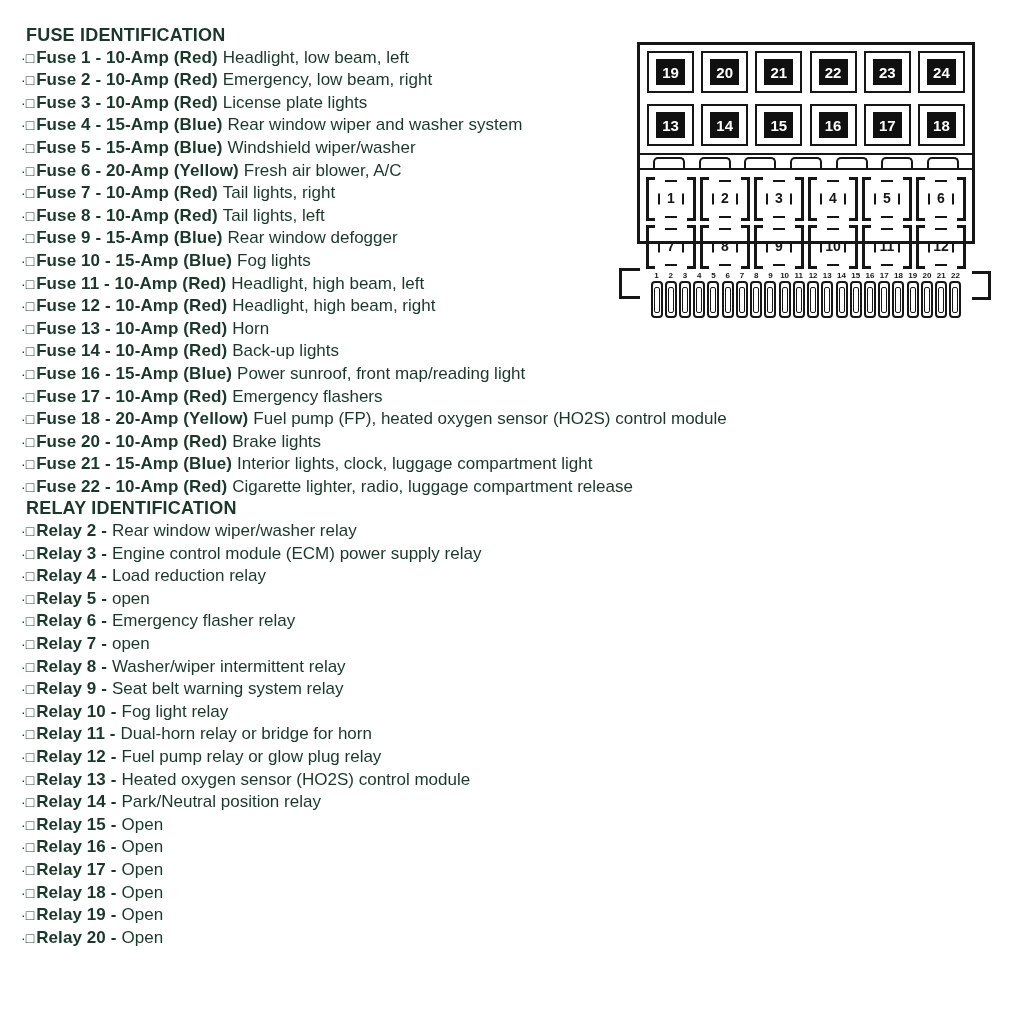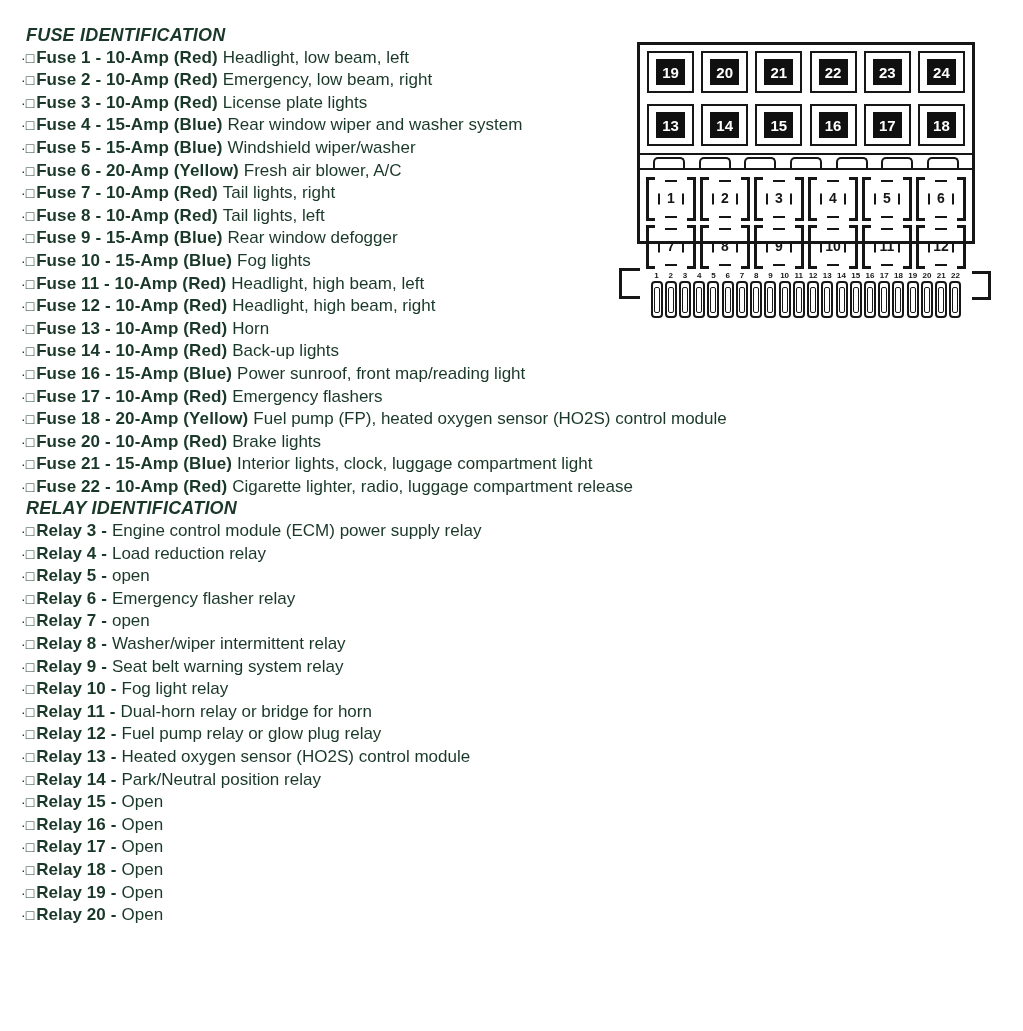--- a/index.html
+++ b/index.html
@@ -11,21 +11,21 @@
     overflow:hidden;
   }
 
   
   .text-block {
     position:absolute; left:21px; top:25px;
     color:#1a3829;
   }
   .hdr {
     font-weight:bold; font-size:18px; line-height:21.6px;
-    letter-spacing:0.2px; padding-left:5px; white-space:nowrap;font-style:italic;
+    letter-spacing:0.2px; padding-left:5px; white-space:nowrap;
   }
   .row { font-size:17px; line-height:21.6px; white-space:nowrap; }
   .bullet { font-weight:normal; font-size:14px; margin-right:2px; }
   .lbl { font-weight:bold; margin-right:5px; letter-spacing:0.1px; }
   .dsc { font-weight:normal; }
 
   
   .diagram {
     position:absolute; left:637px; top:42px;
     width:338px; height:202px;
@@ -172,20 +172,23 @@
     <span class="bullet">·□</span><span class="lbl">Fuse 21 - 15-Amp (Blue)</span><span class="dsc">Interior lights, clock, luggage compartment light</span>
   </div>
 
   <div class="row">
     <span class="bullet">·□</span><span class="lbl">Fuse 22 - 10-Amp (Red)</span><span class="dsc">Cigarette lighter, radio, luggage compartment release</span>
   </div>
 </div>
   <div class="hdr">RELAY IDENTIFICATION</div>
   <div>
 
+  <div class="row">
+    <span class="bullet">·□</span><span class="lbl">Relay 2 -</span><span class="dsc">Rear window wiper/washer relay</span>
+  </div>
 
   <div class="row">
     <span class="bullet">·□</span><span class="lbl">Relay 3 -</span><span class="dsc">Engine control module (ECM) power supply relay</span>
   </div>
 
   <div class="row">
     <span class="bullet">·□</span><span class="lbl">Relay 4 -</span><span class="dsc">Load reduction relay</span>
   </div>
 
   <div class="row">

